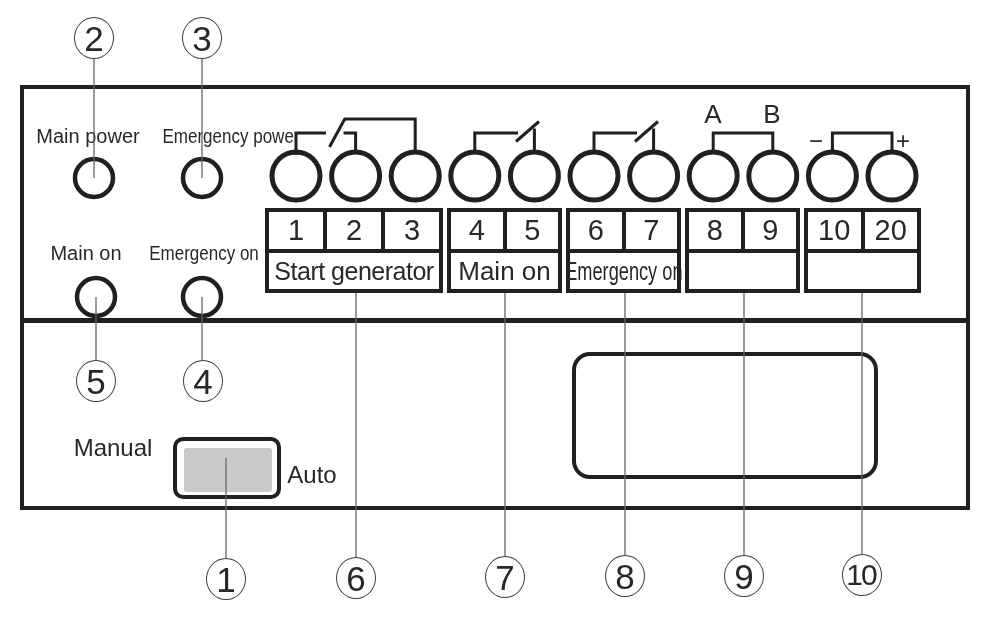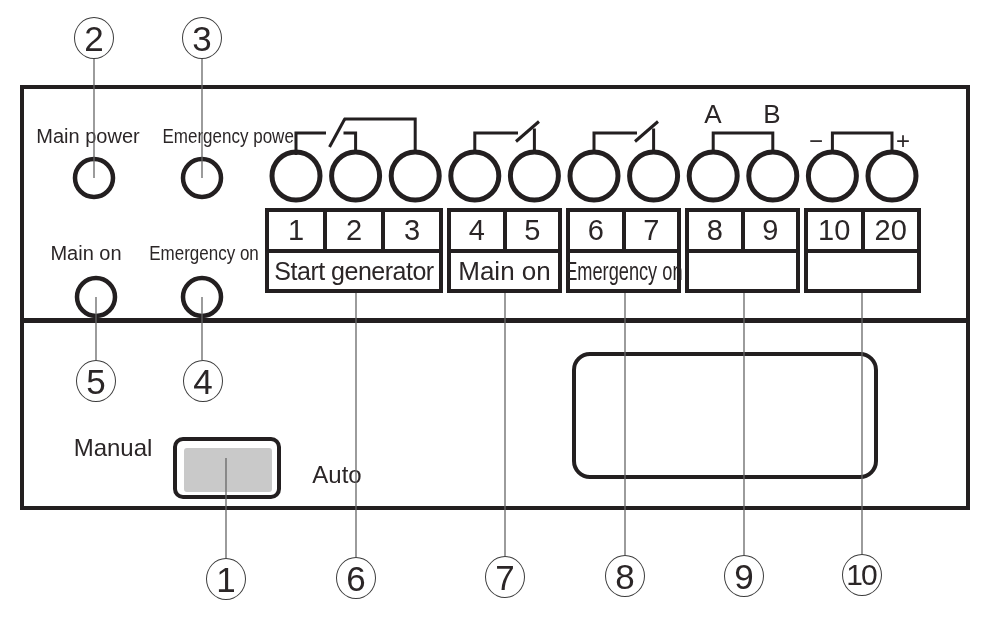--- a/index.html
+++ b/index.html
@@ -103,21 +103,21 @@
     <div class="trow">
       <div class="tcell">10</div>
       <div class="tcell">20</div>
     </div>
   </div>
 
   <div class="lbl f24" style="left:113px;top:448px">Manual</div>
   <div class="mode-switch">
     <div class="mode-knob"></div>
   </div>
-  <div class="lbl f24" style="left:337px;top:475px">Auto</div>
+  <div class="lbl f24" style="left:312px;top:475px">Auto</div>
 
   <div class="display"></div>
 
   <div class="callout" style="left:74px;top:17px">
       <span>2</span>
     </div>
   <div class="callout" style="left:182px;top:17px">
       <span>3</span>
     </div>
   <div class="callout" style="left:76px;top:360px">

